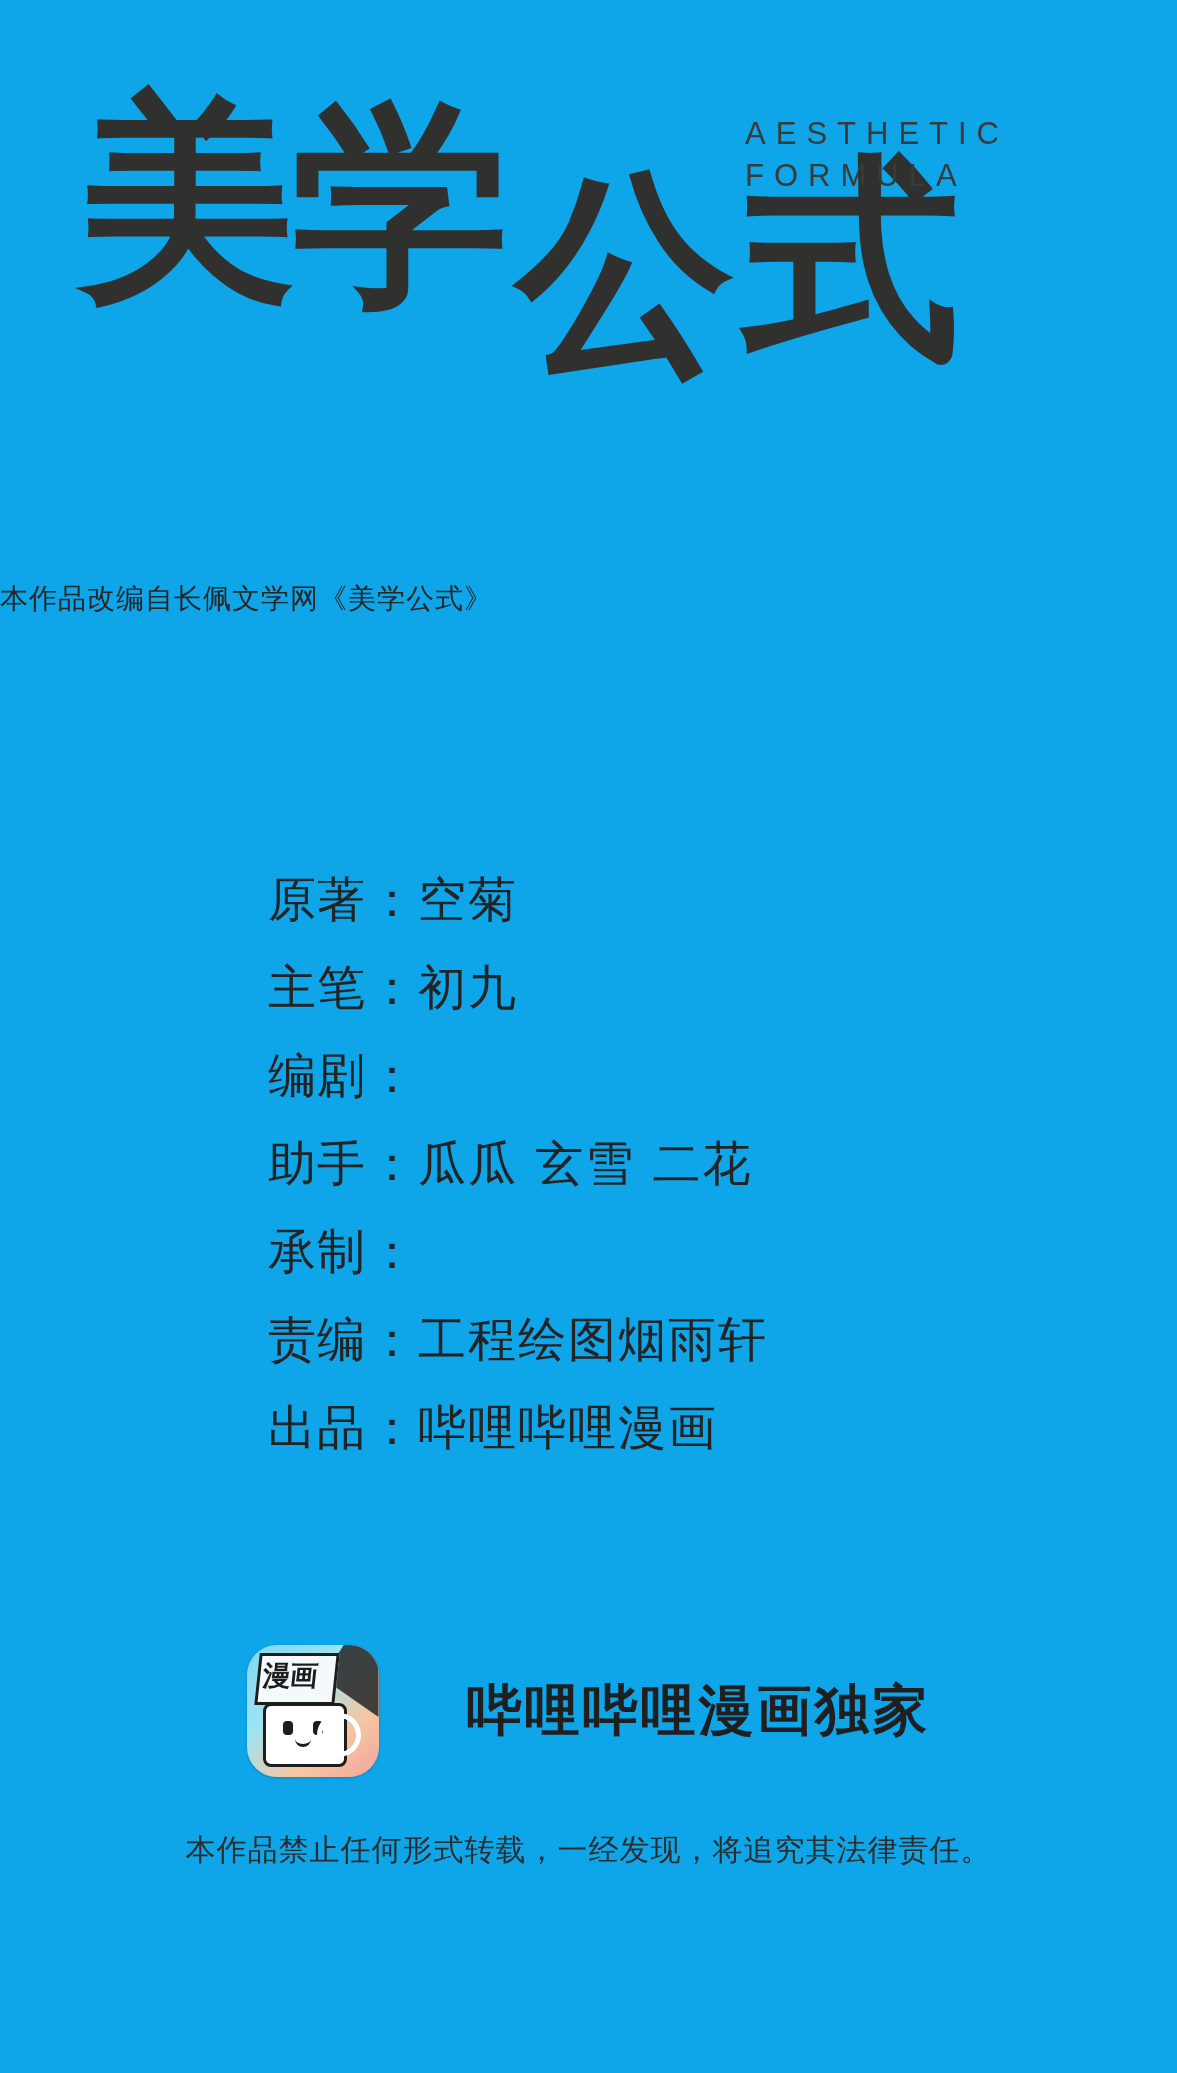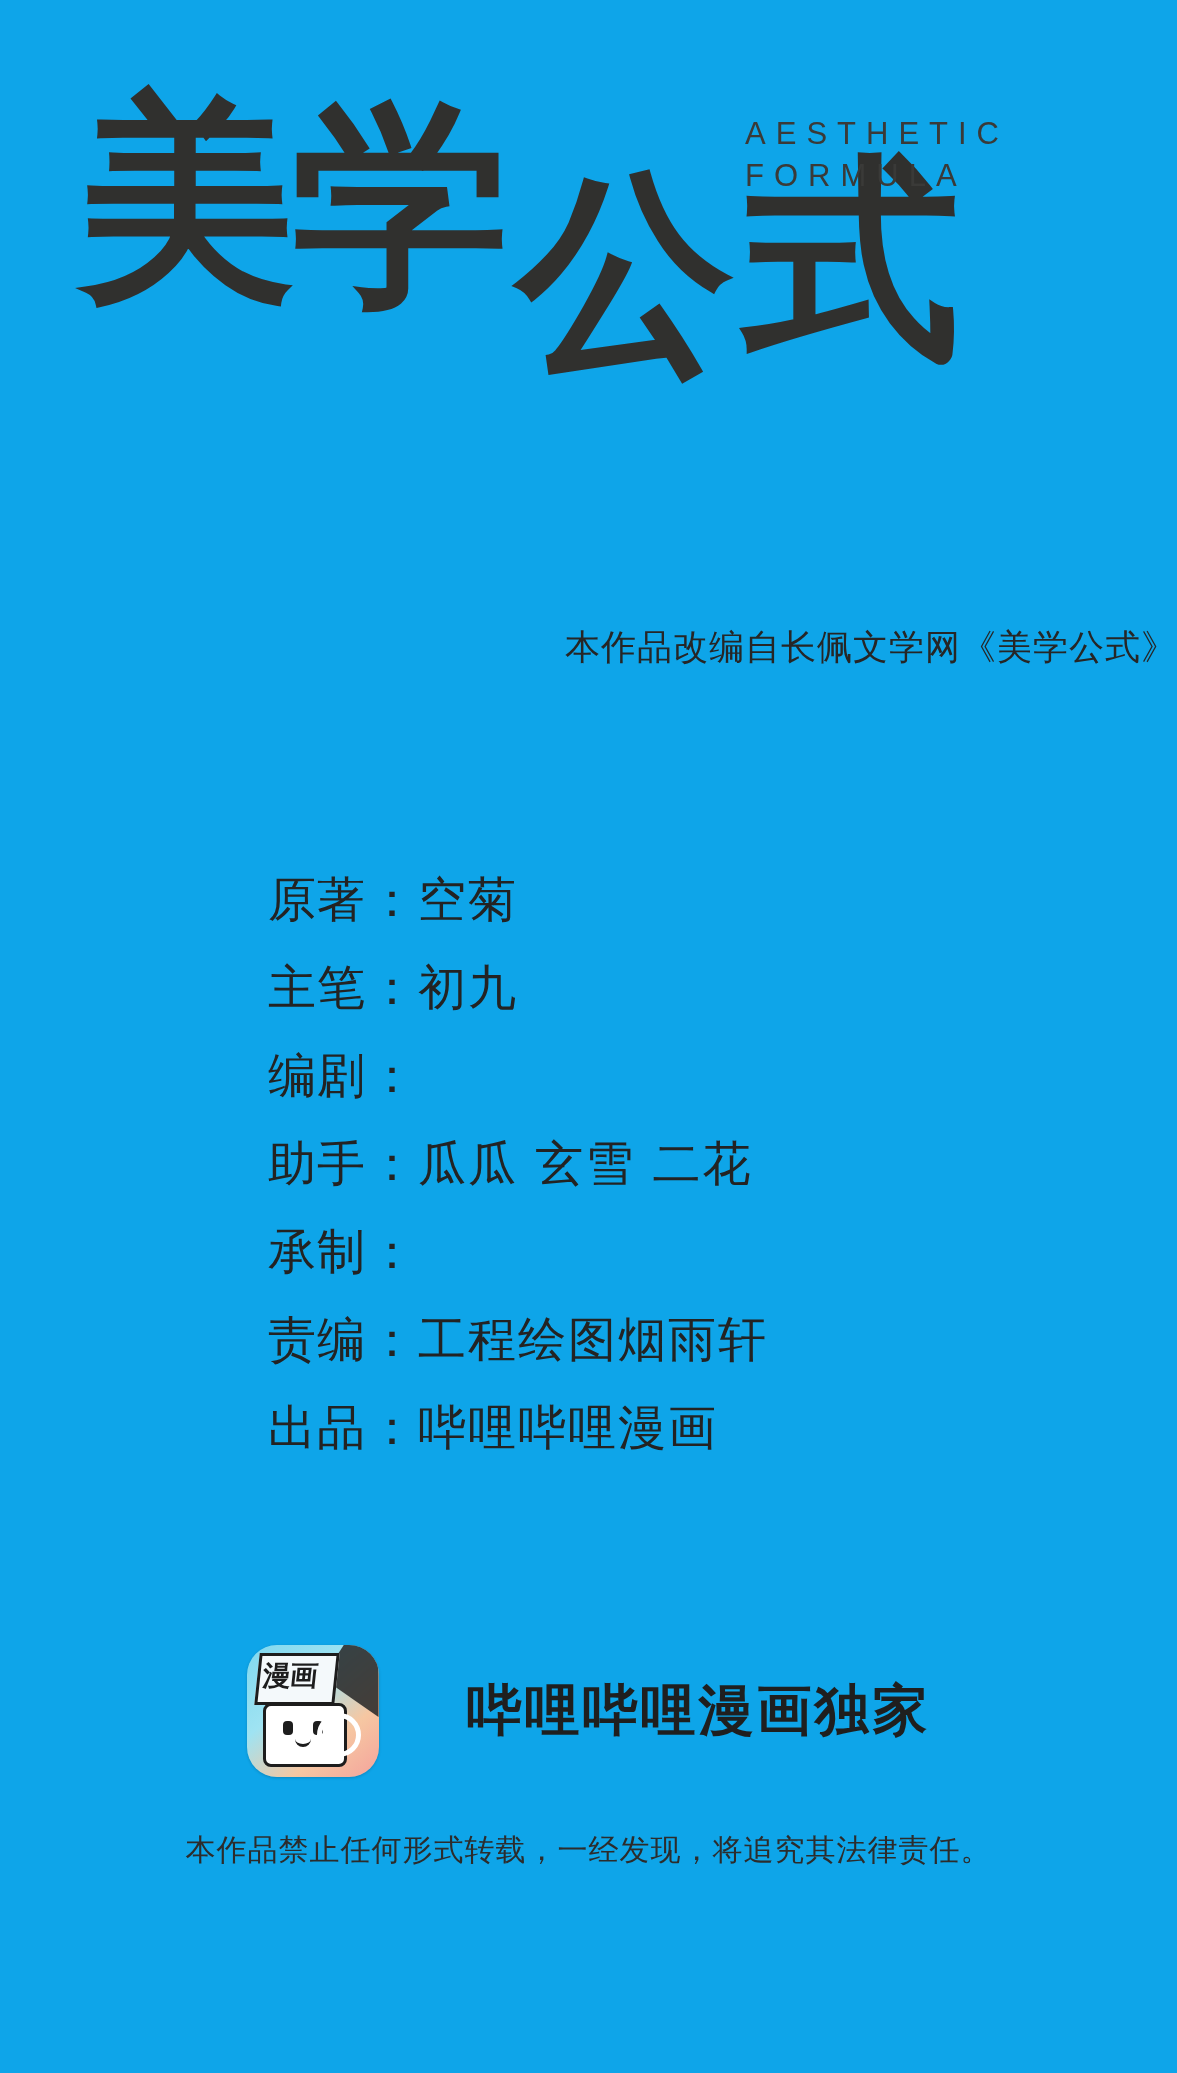--- a/index.html
+++ b/index.html
@@ -61,26 +61,26 @@
     letter-spacing: 10px;
   }
   .title-en .l2 {
     font-size: 31px;
     letter-spacing: 10px;
   }
 
   
   .adapted {
     position: absolute;
-    top: 624px;
-    left: 0;
-    width: 100%;
-    text-align: right;
+    top: 580px;
+    left: 0;
+    width: 100%;
+    text-align: left;
     font-family: "DejaVu Sans", "Liberation Sans", sans-serif;
-    font-size: 35px;
+    font-size: 28px;
     letter-spacing: 1px;
     color: #262626;
   }
 
   
   .credits {
     position: absolute;
     top: 855px;
     left: 268px;
     width: 700px;

